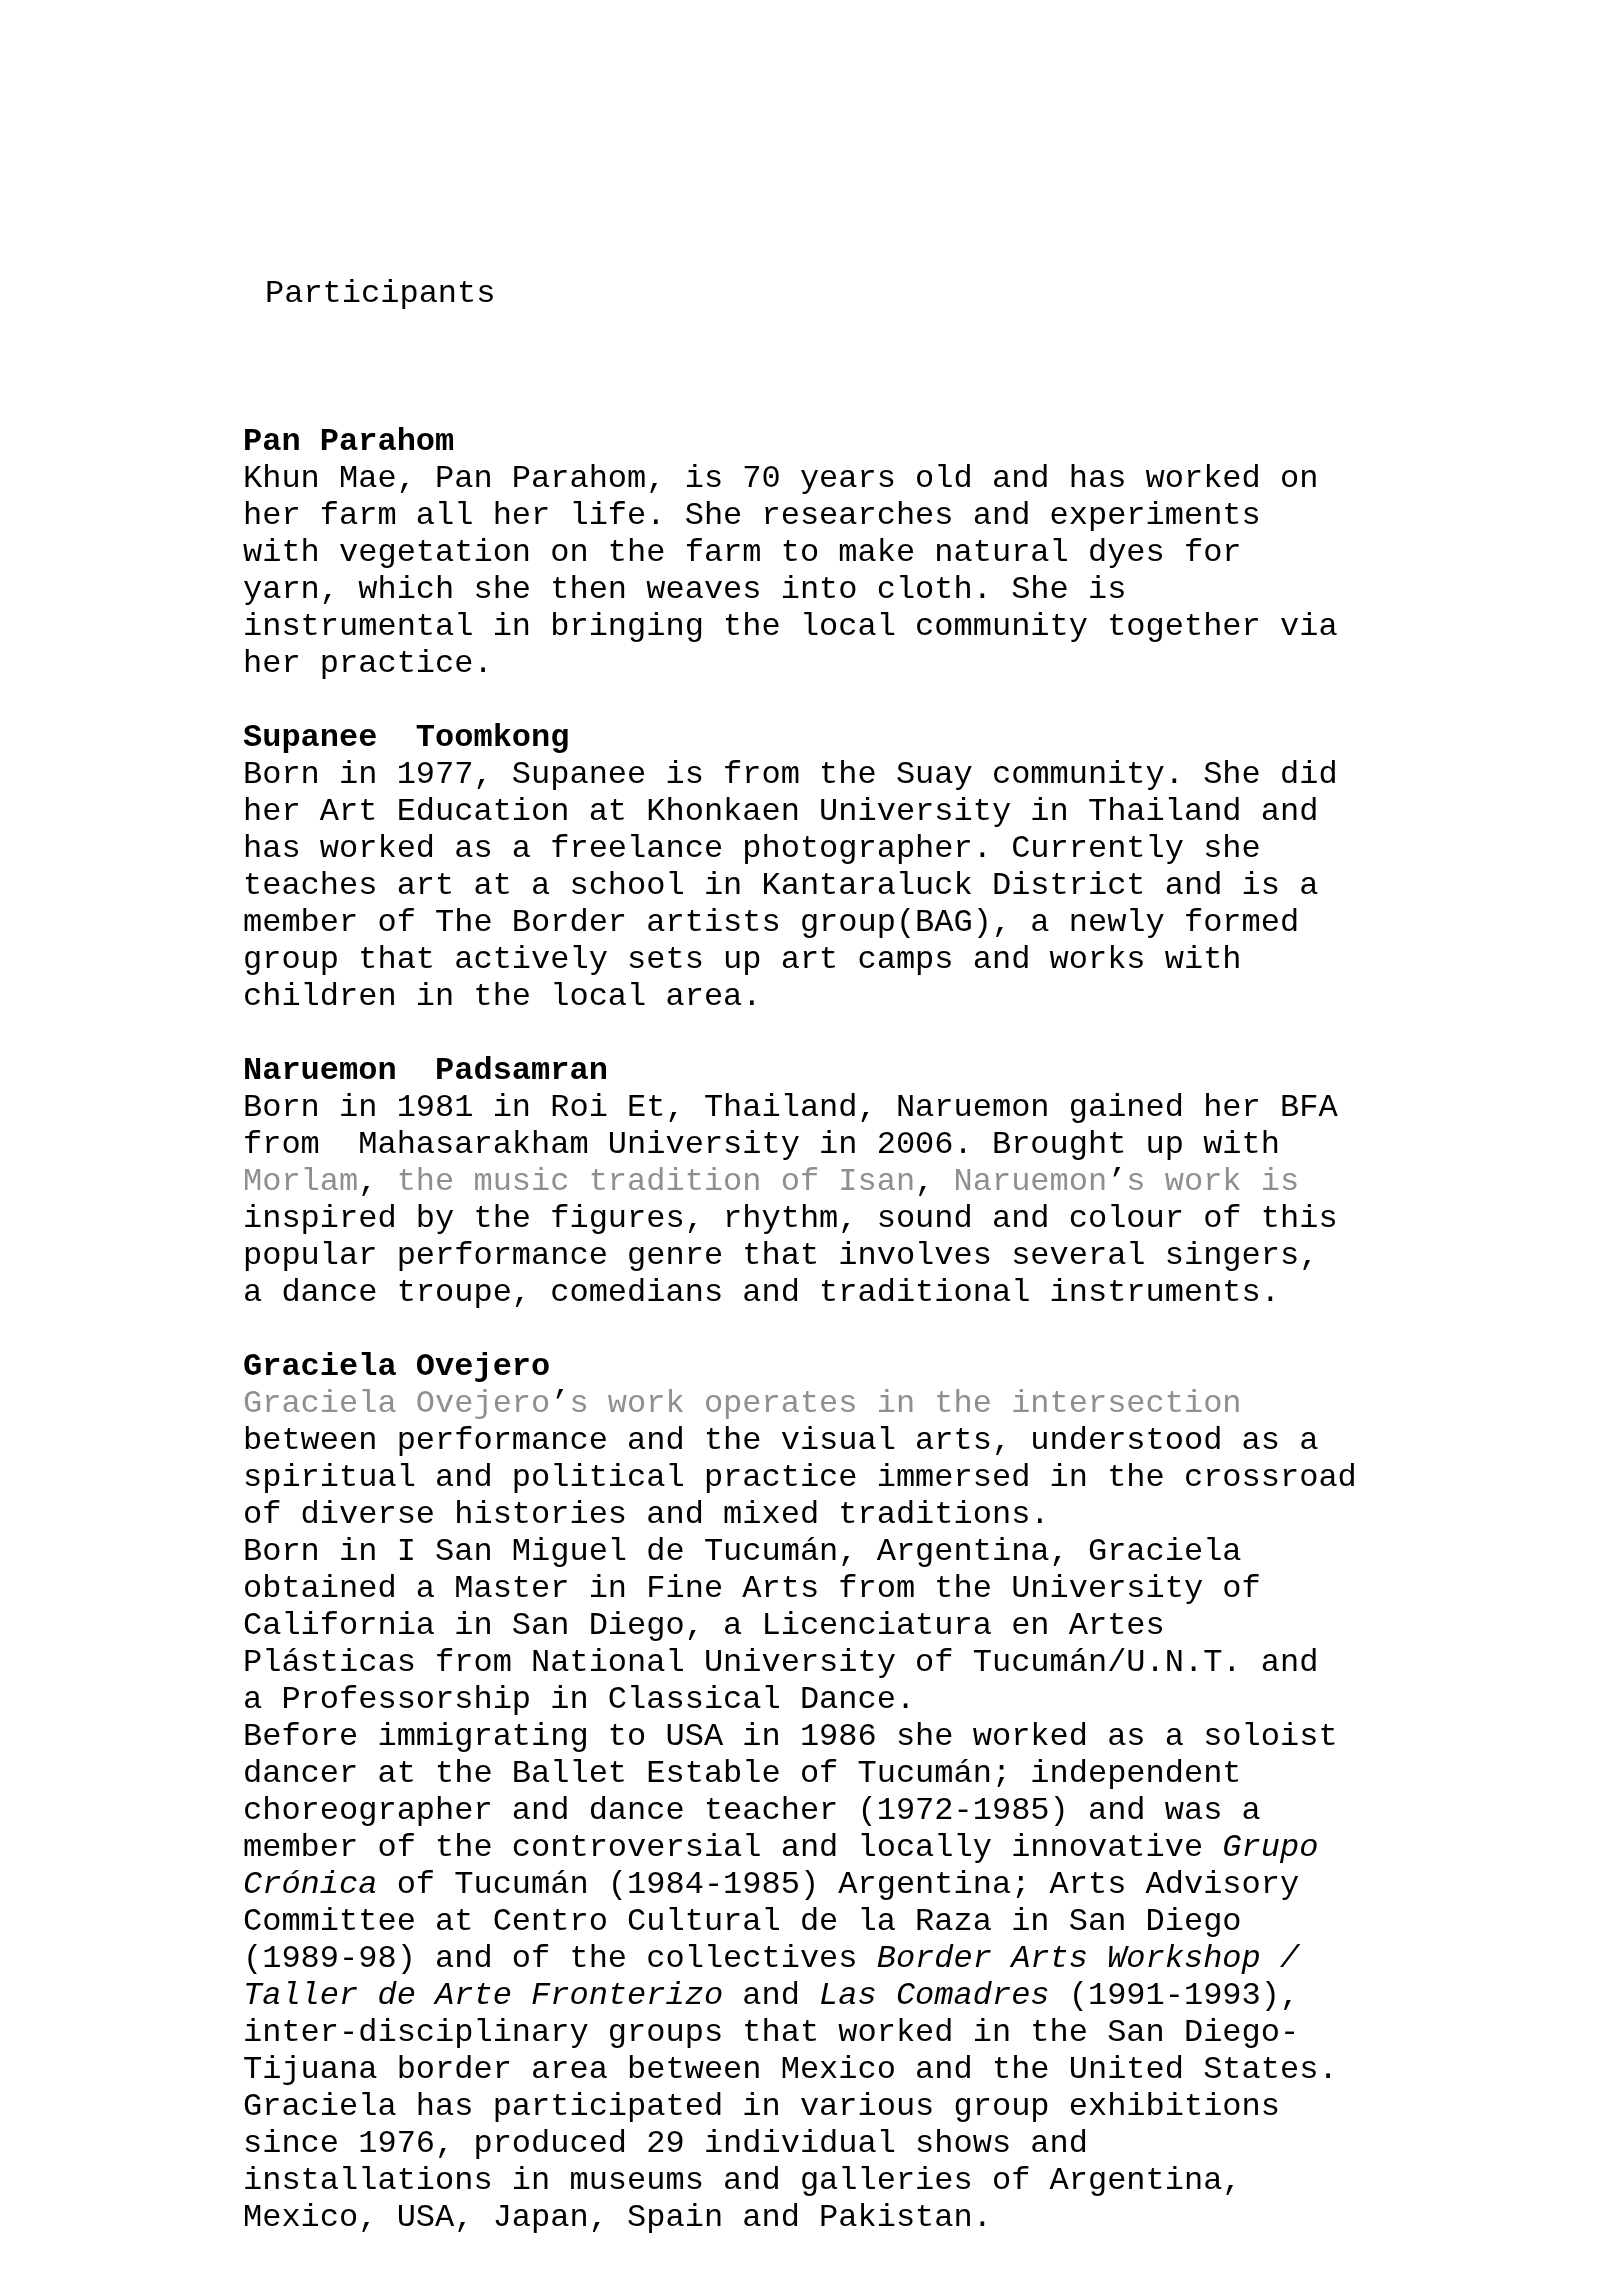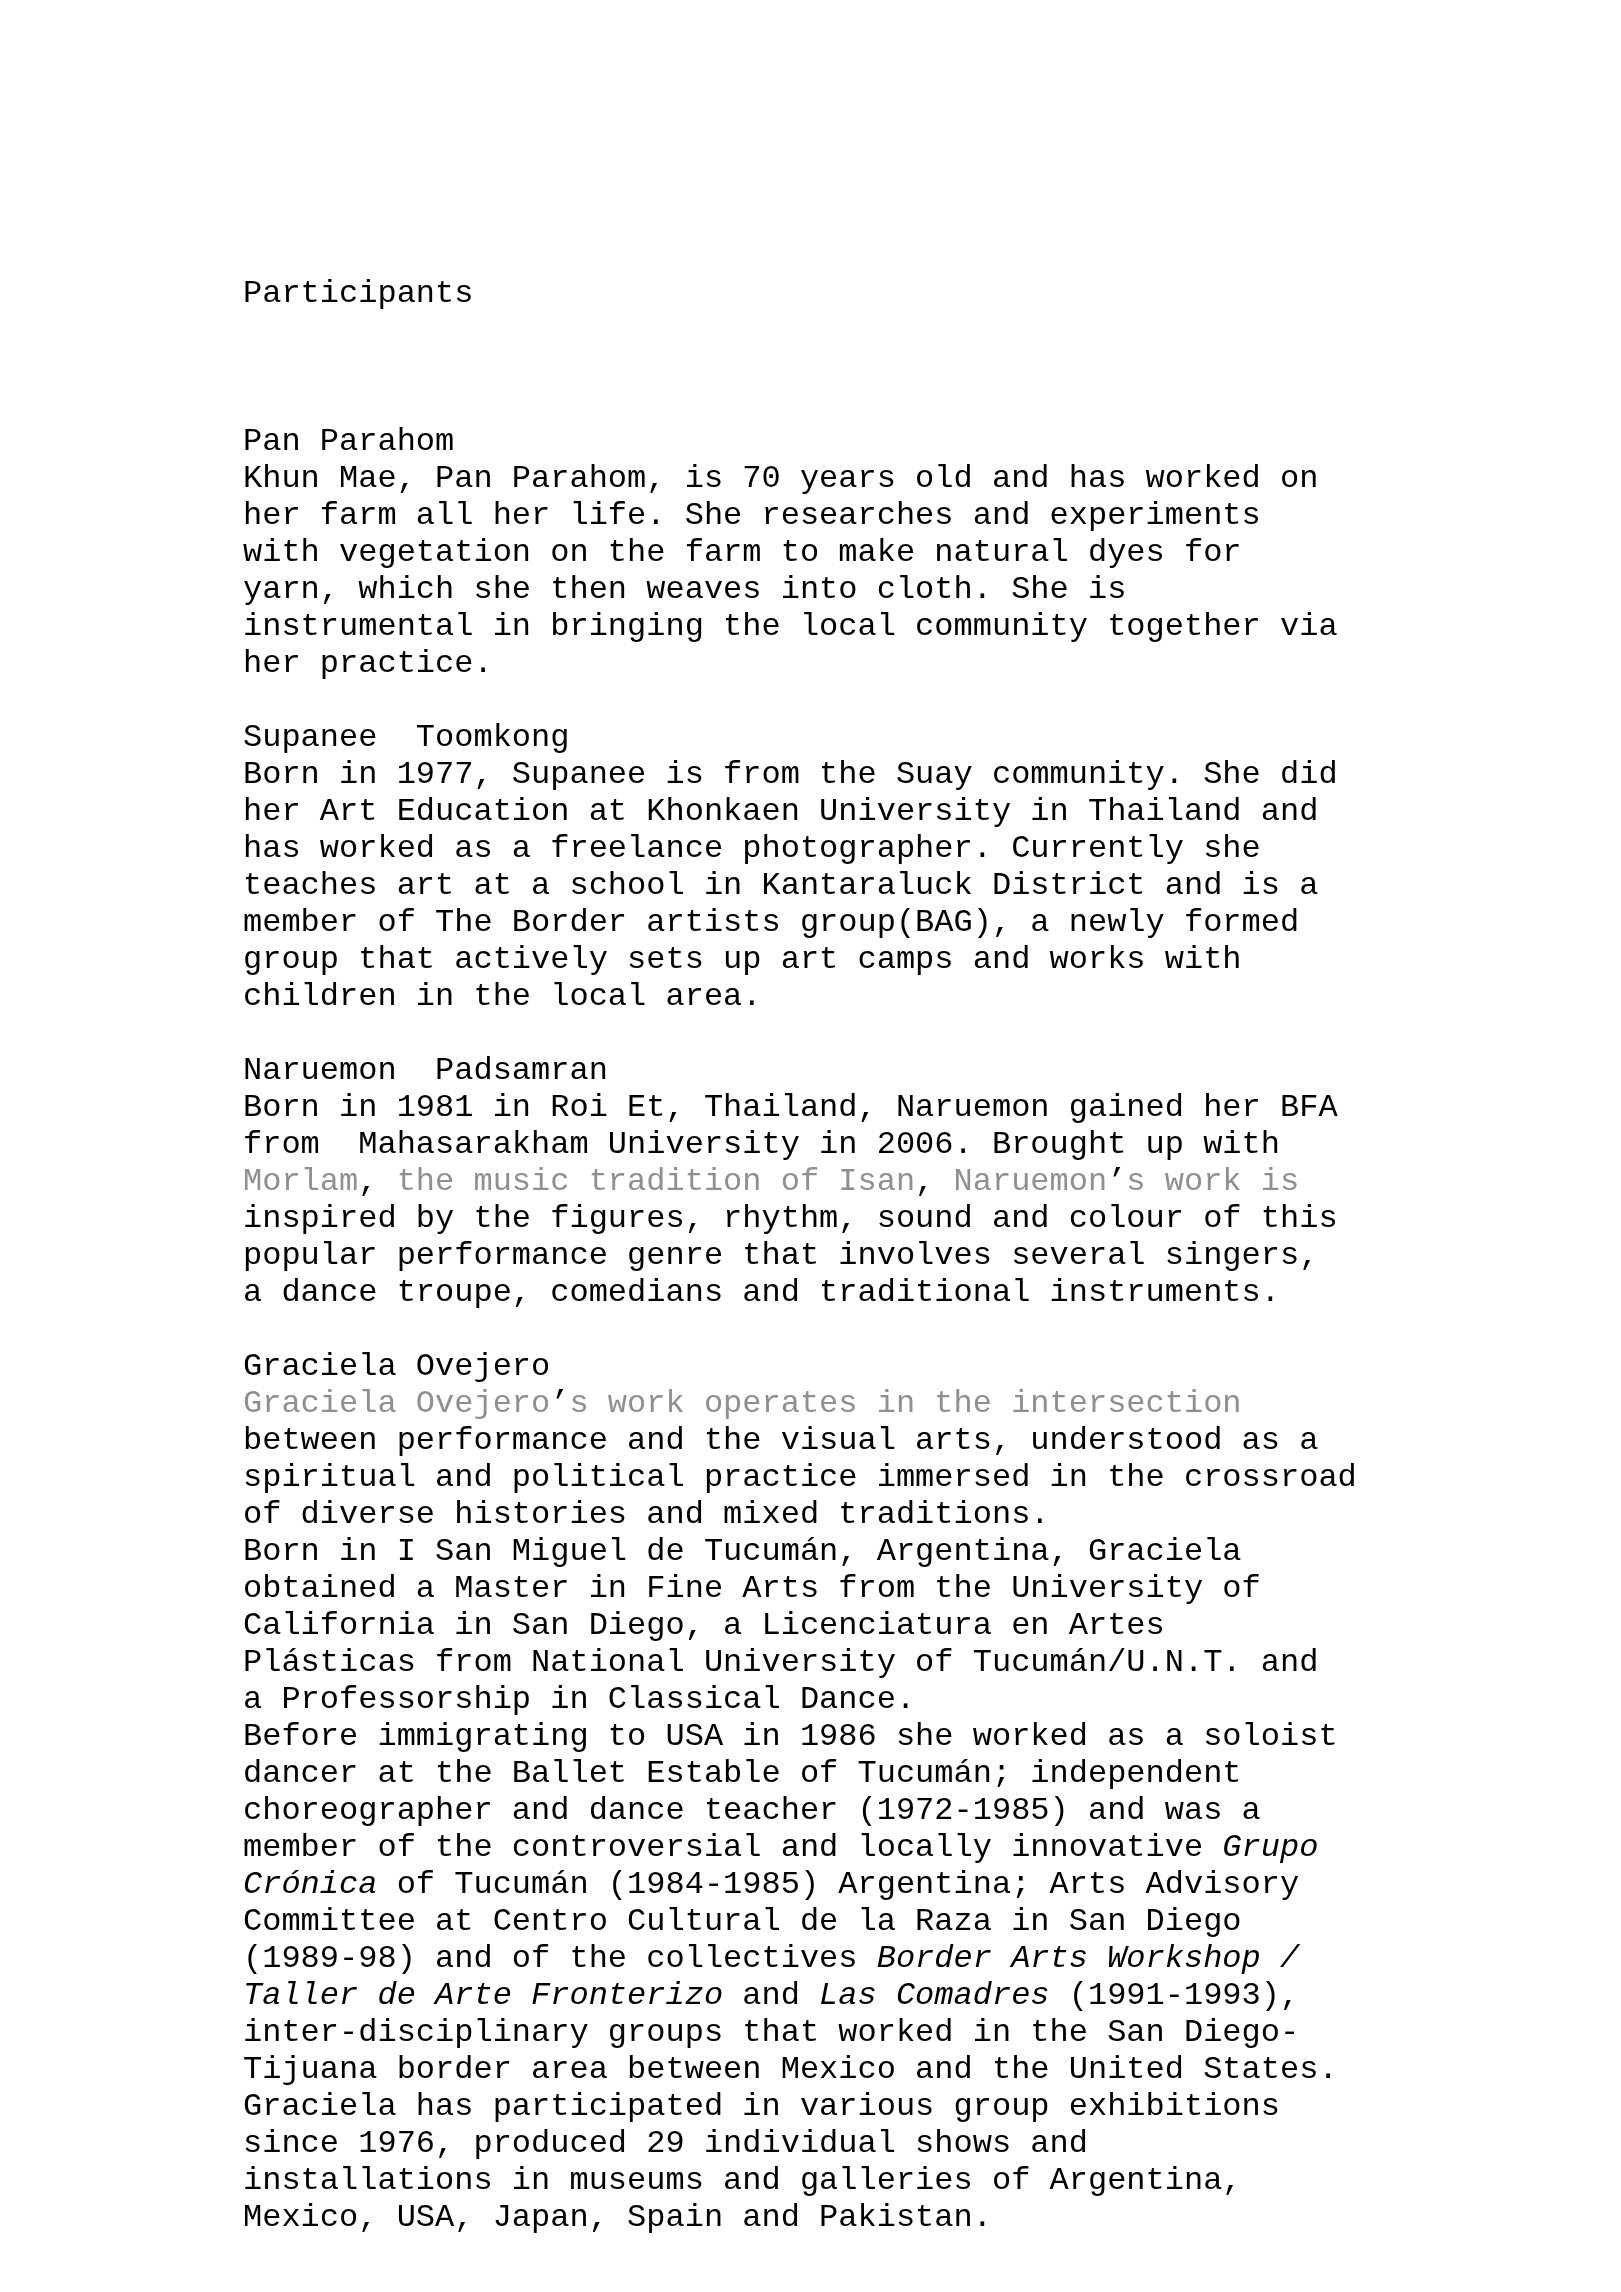--- a/index.html
+++ b/index.html
@@ -17,26 +17,27 @@
   .page {
     position: absolute;
     left: 243px;
     top: 201px;
     font-size: 32px;
     line-height: 37px;
     white-space: pre;
   }
   .doc-title {
     margin-bottom: 37px; 
+    margin-left: 22px;
   }
   .bio-section {
     margin-bottom: 37px; 
   }
   .heading {
-    font-weight: normal;
+    font-weight: bold;
   }
   .line {
     min-height: 37px;
   }
   .grey {
     color: #8f8f8f;
     margin-top: 45px;
   }
   .italic {
     font-style: italic;

